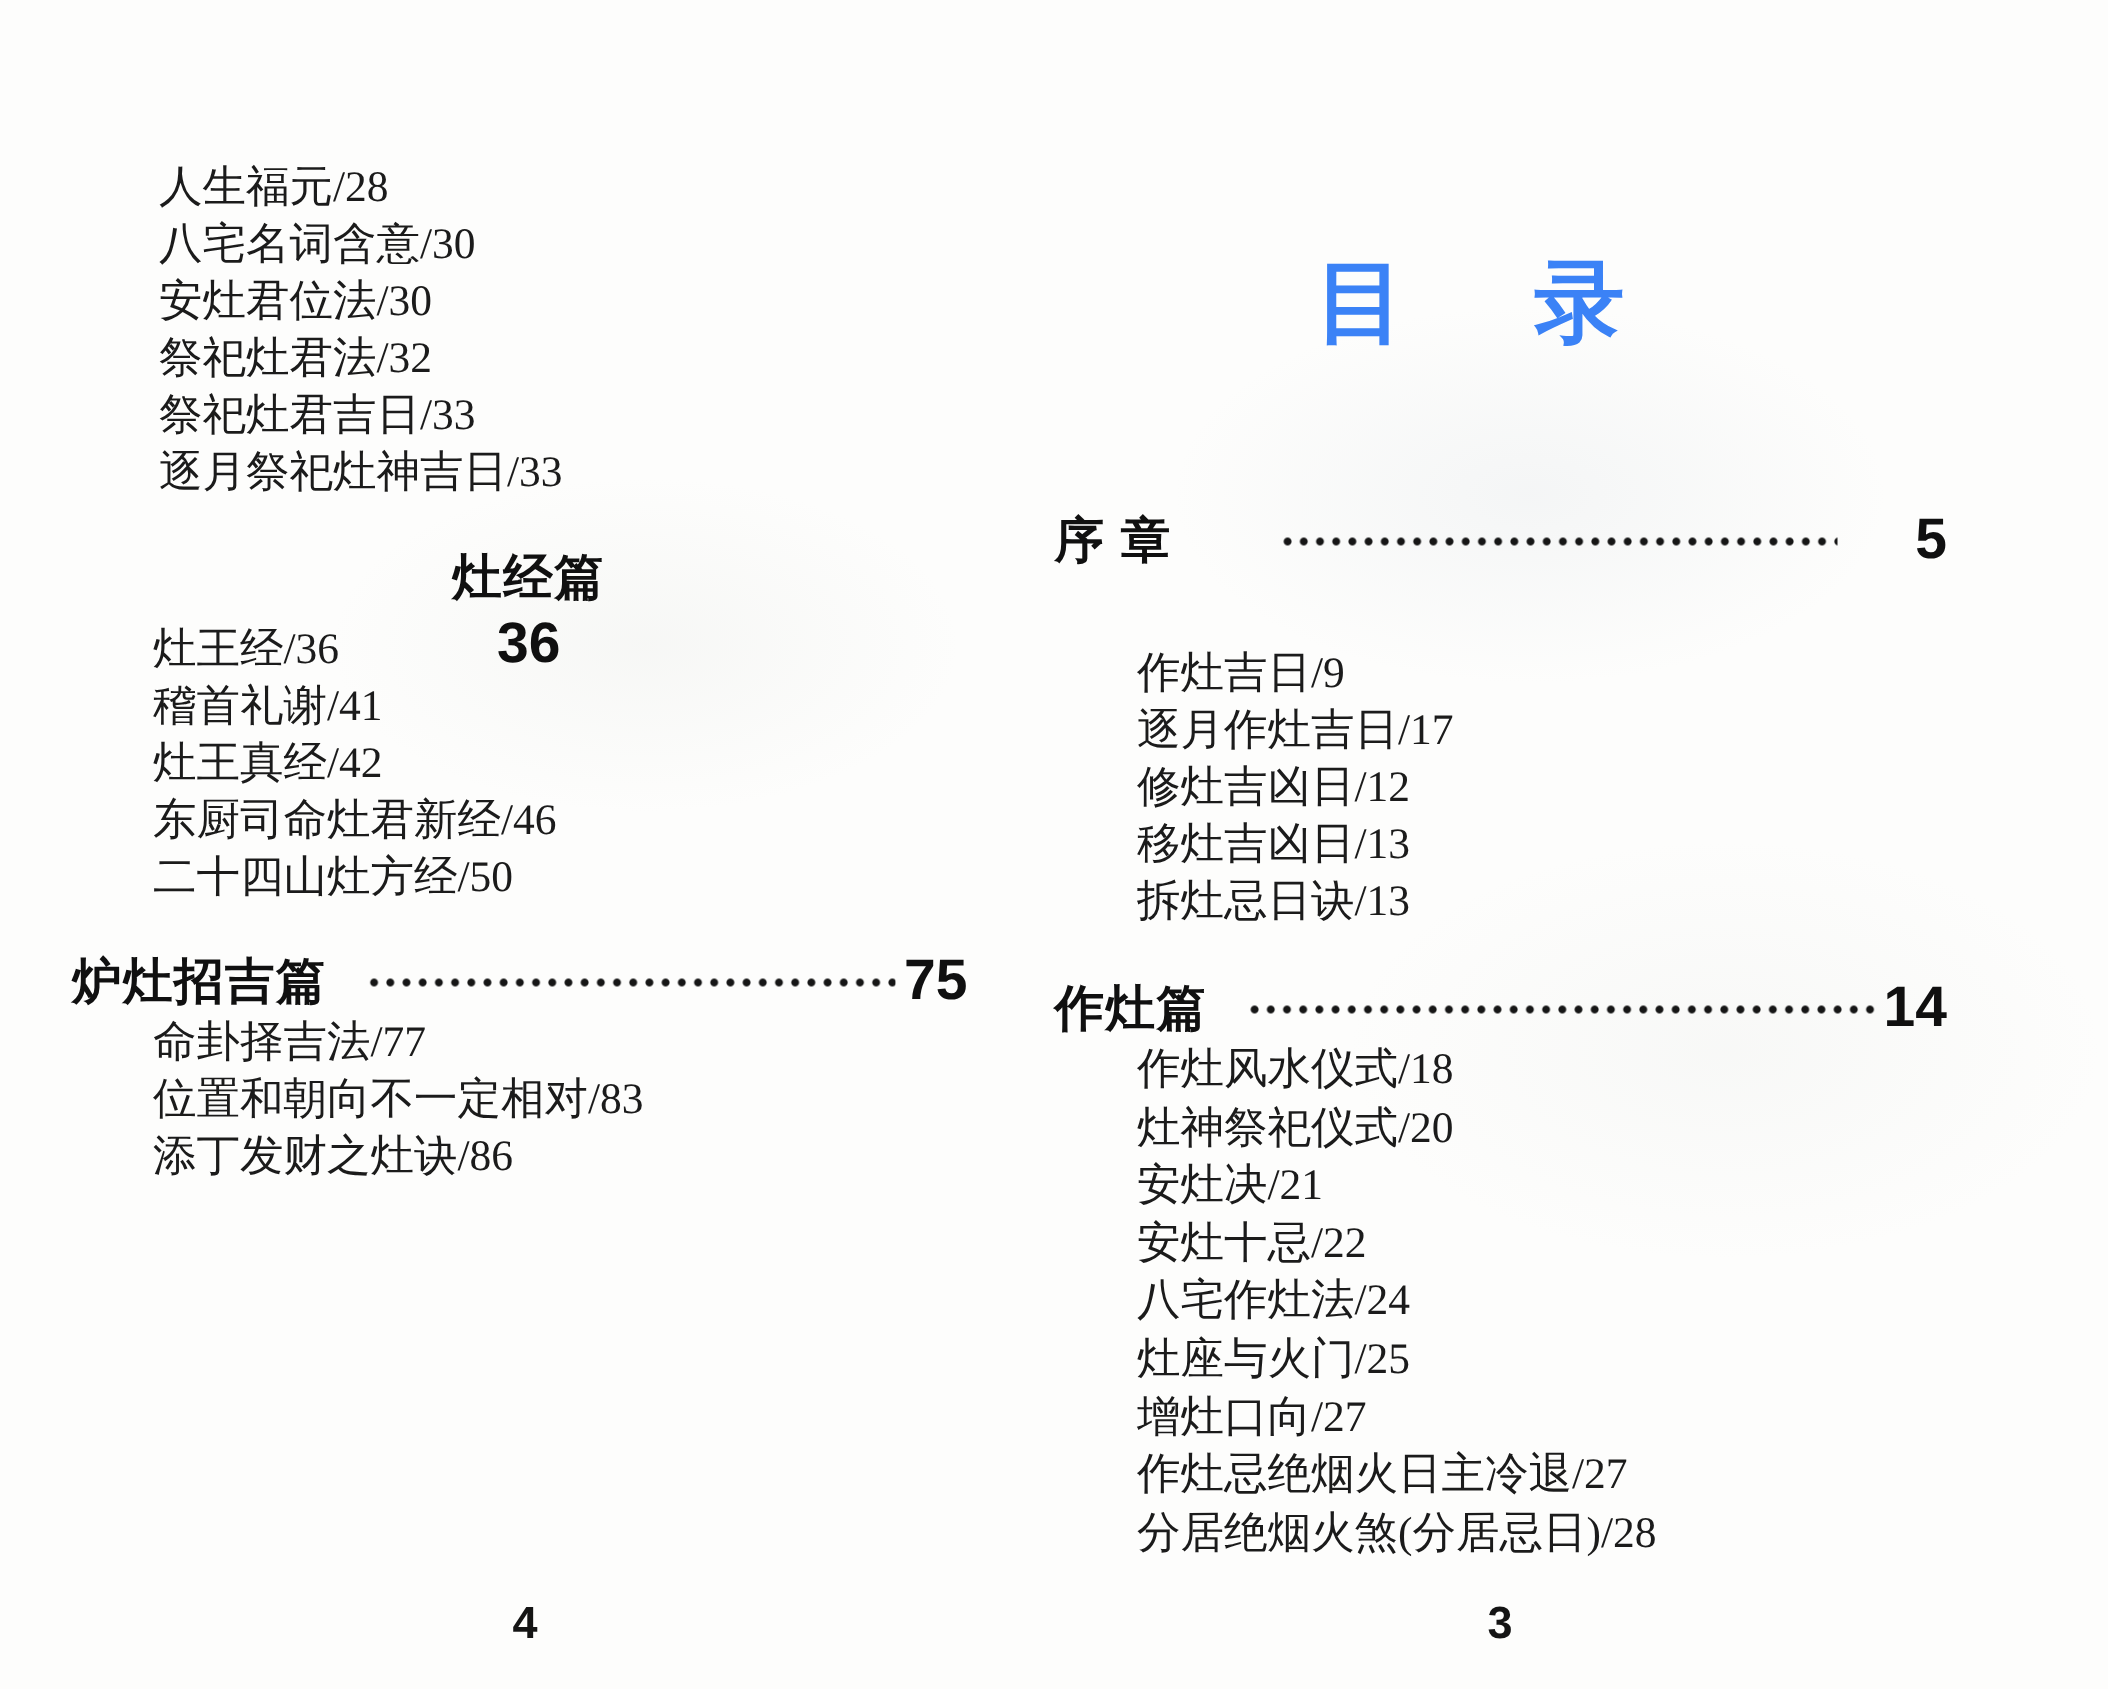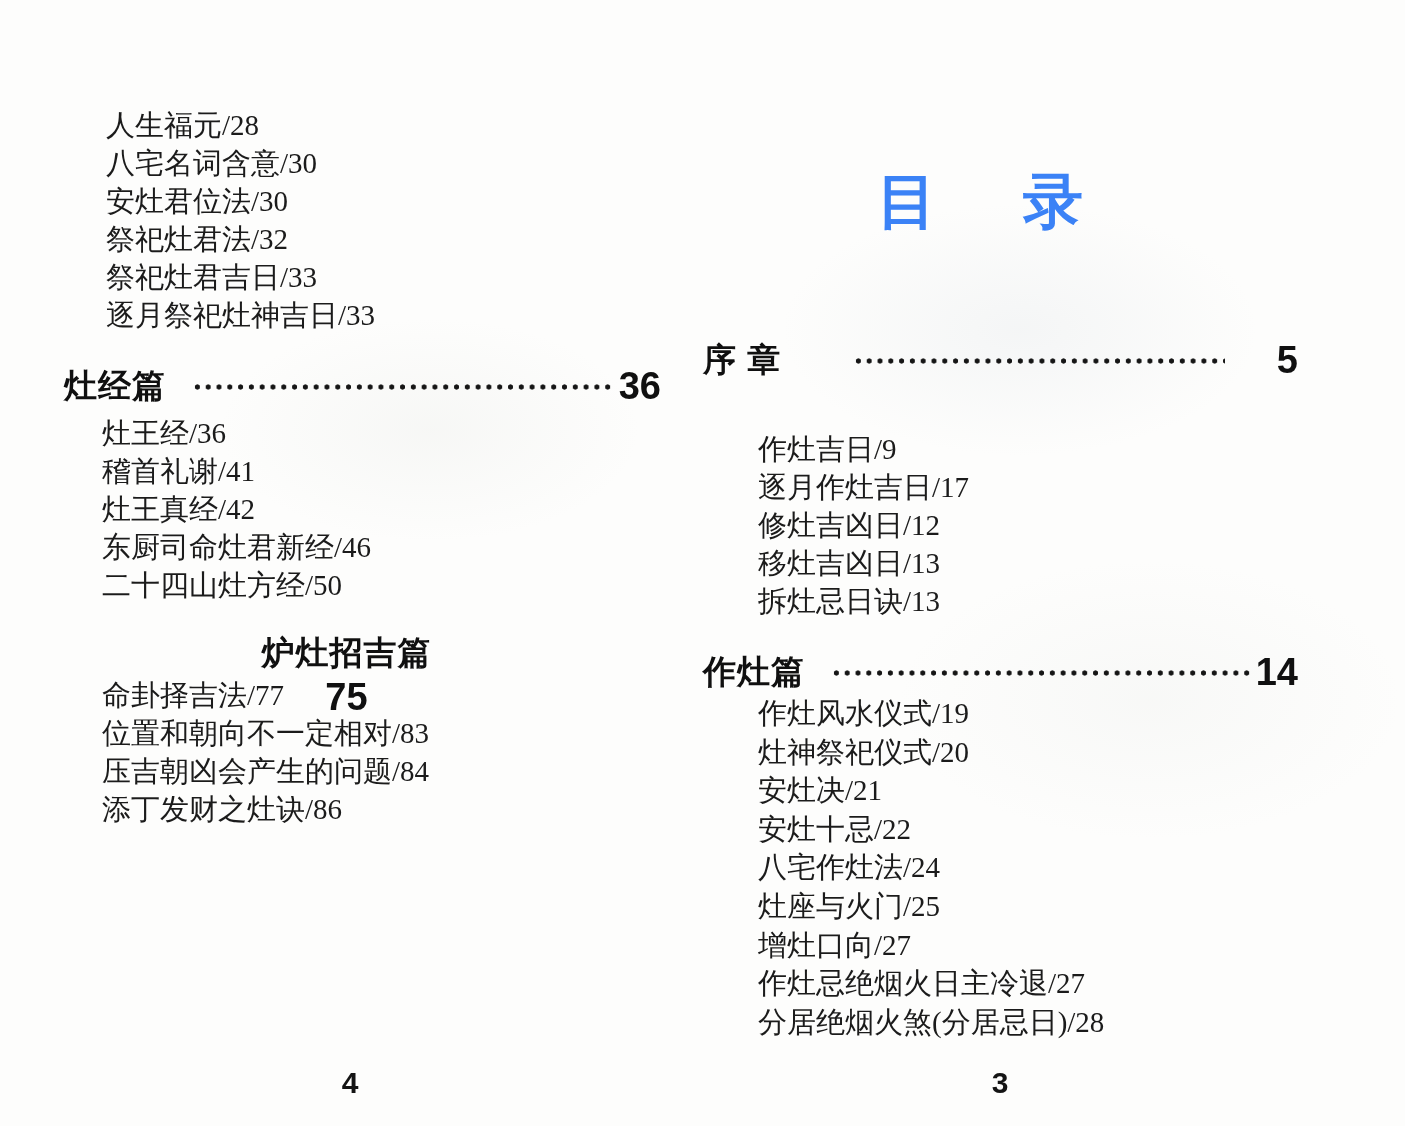--- a/index.html
+++ b/index.html
@@ -88,23 +88,23 @@
     font-weight: 700;
     font-size: 30px;
     line-height: 1;
     color: #141414;
   }
   .pgnum-left  { left: 330px; top: 1068px; }
   .pgnum-right { left: 980px; top: 1068px; }
 
   
   .l-intro   { left: 106px; top: 106px; }
-  .l-sec1row { left: 64px;  top: 363px; width: 597px; }
+  .l-sec1row { left: 54px;  top: 363px; width: 597px; flex-direction: column; }
   .l-sec1    { left: 102px; top: 414px; }
-  .l-sec2row { left: 48px;  top: 631px; width: 597px; flex-direction: column; }
+  .l-sec2row { left: 48px;  top: 631px; width: 597px; }
   .l-sec2    { left: 102px; top: 676px; }
 
   .r-sec0row { left: 703px; top: 337px; width: 595px; gap: 46px; }
   .r-sec1row { left: 703px; top: 383px; width: 595px; }
   .r-sec1    { left: 758px; top: 430px; }
   .r-sec2row { left: 703px; top: 649px; width: 595px; }
   .r-sec2    { left: 758px; top: 694px; }
 </style>
 </head>
 <body>
@@ -136,21 +136,20 @@
 
   <div class="sec-row l-sec2row">
     <span class="sec-title">炉灶招吉篇</span>
     <span class="leader"></span>
     <span class="sec-num">75</span>
   </div>
 
   <div class="items l-sec2">
     <div class="toc-item">命卦择吉法/77</div>
     <div class="toc-item">位置和朝向不一定相对/83</div>
-    <div class="toc-item">压吉朝凶会产生的问题/84</div>
     <div class="toc-item">添丁发财之灶诀/86</div>
   </div>
 
   <div class="pgnum pgnum-left">4</div>
 
   <div class="main-title">目录</div>
 
   <div class="sec-row r-sec0row">
     <span class="sec-title">序 章</span>
     <span class="leader"></span>
@@ -166,21 +165,21 @@
     <div class="toc-item">拆灶忌日诀/13</div>
   </div>
 
   <div class="sec-row r-sec2row">
     <span class="sec-title">作灶篇</span>
     <span class="leader"></span>
     <span class="sec-num">14</span>
   </div>
 
   <div class="items items-tight r-sec2">
-    <div class="toc-item">作灶风水仪式/19</div>
+    <div class="toc-item">作灶风水仪式/18</div>
     <div class="toc-item">灶神祭祀仪式/20</div>
     <div class="toc-item">安灶决/21</div>
     <div class="toc-item">安灶十忌/22</div>
     <div class="toc-item">八宅作灶法/24</div>
     <div class="toc-item">灶座与火门/25</div>
     <div class="toc-item">增灶口向/27</div>
     <div class="toc-item">作灶忌绝烟火日主冷退/27</div>
     <div class="toc-item">分居绝烟火煞(分居忌日)/28</div>
   </div>
 

